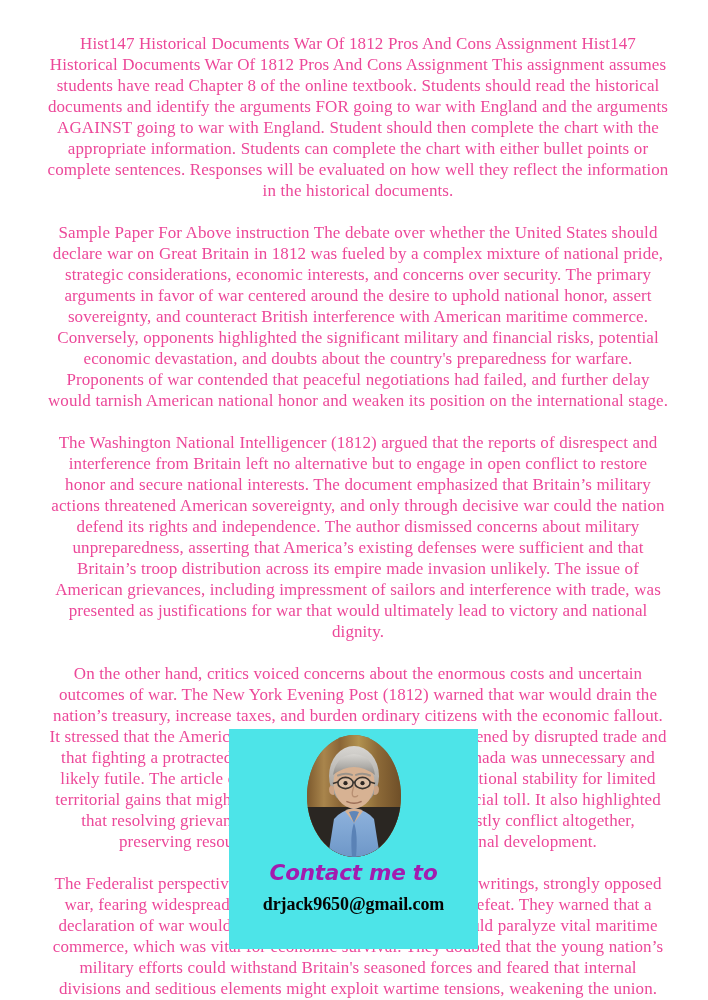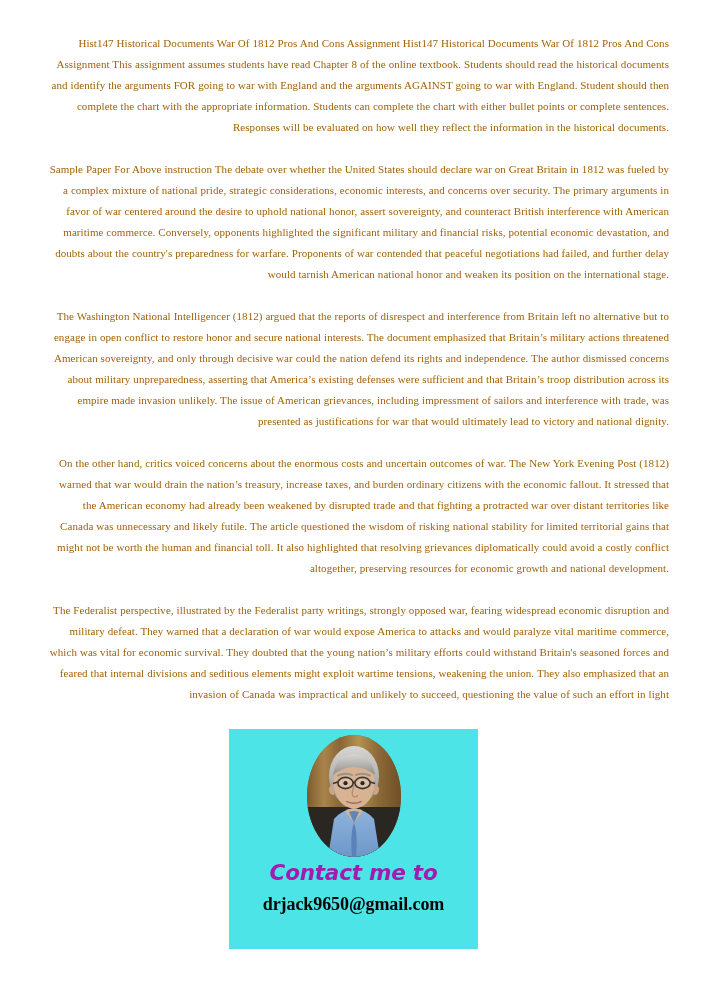--- a/index.html
+++ b/index.html
@@ -27,25 +27,25 @@
   }
 
   #doc-body {
     position: absolute;
     left: 47px;
     top: 33px;
     width: 622px;
   }
 
   .para {
-    font-size: 11px;
+    font-size: 17px;
     line-height: 21px;
-    text-align: right;
+    text-align: center;
     margin: 0 0 21px 0;
-    color: #a16207;
+    color: #ec4899;
     letter-spacing: 0.005em;
     word-spacing: 0.01em;
   }
   .para:last-child { margin-bottom: 0; }
 
   
   #promo-overlay {
     position: absolute;
     left: 229px;
     top: 729px;

